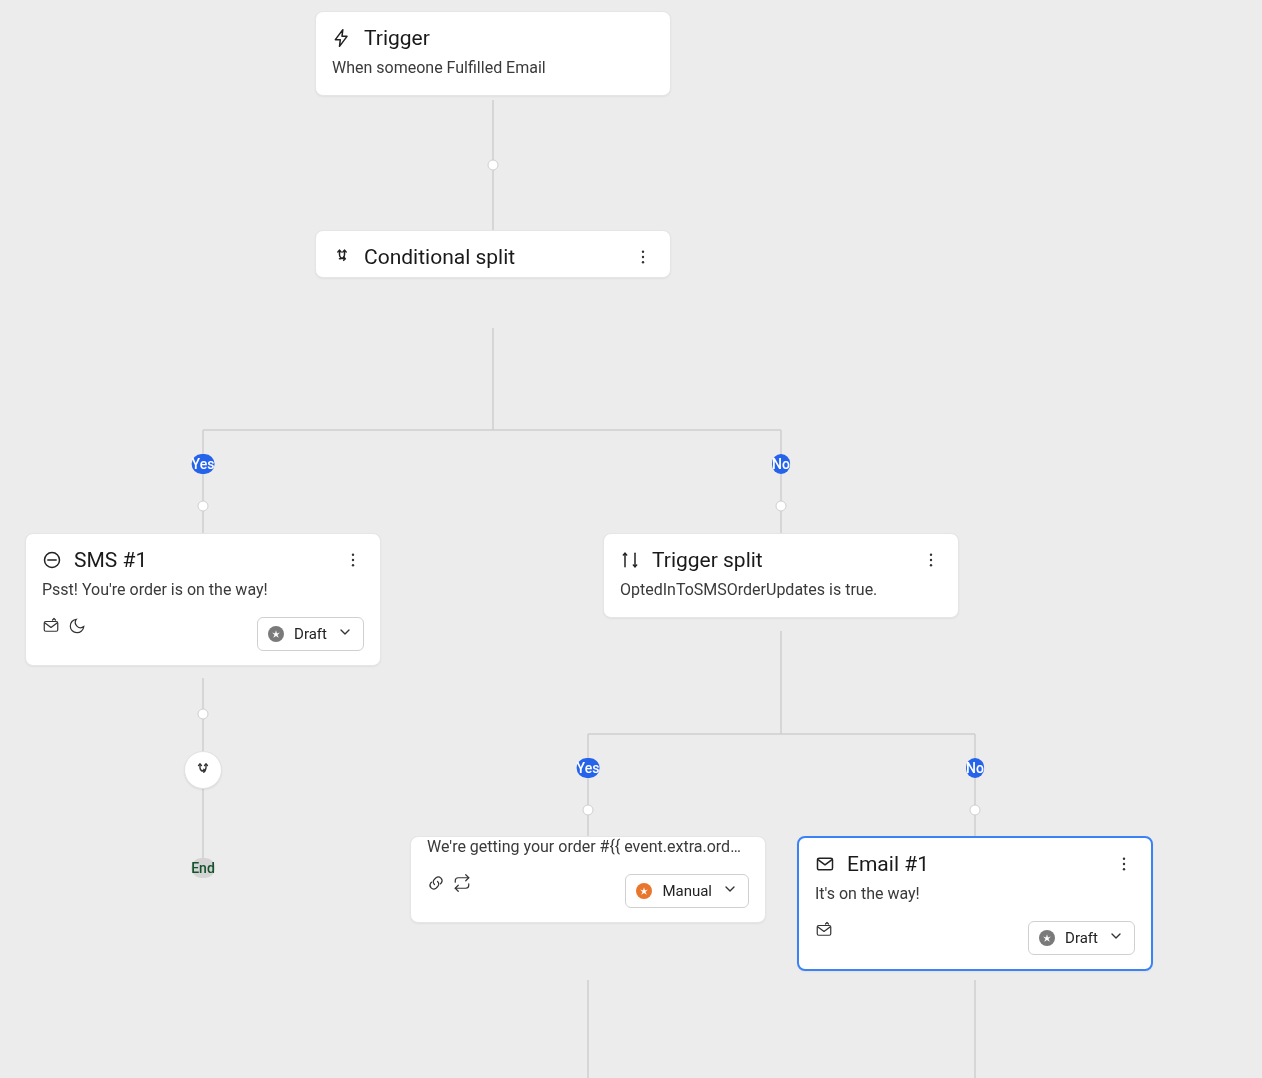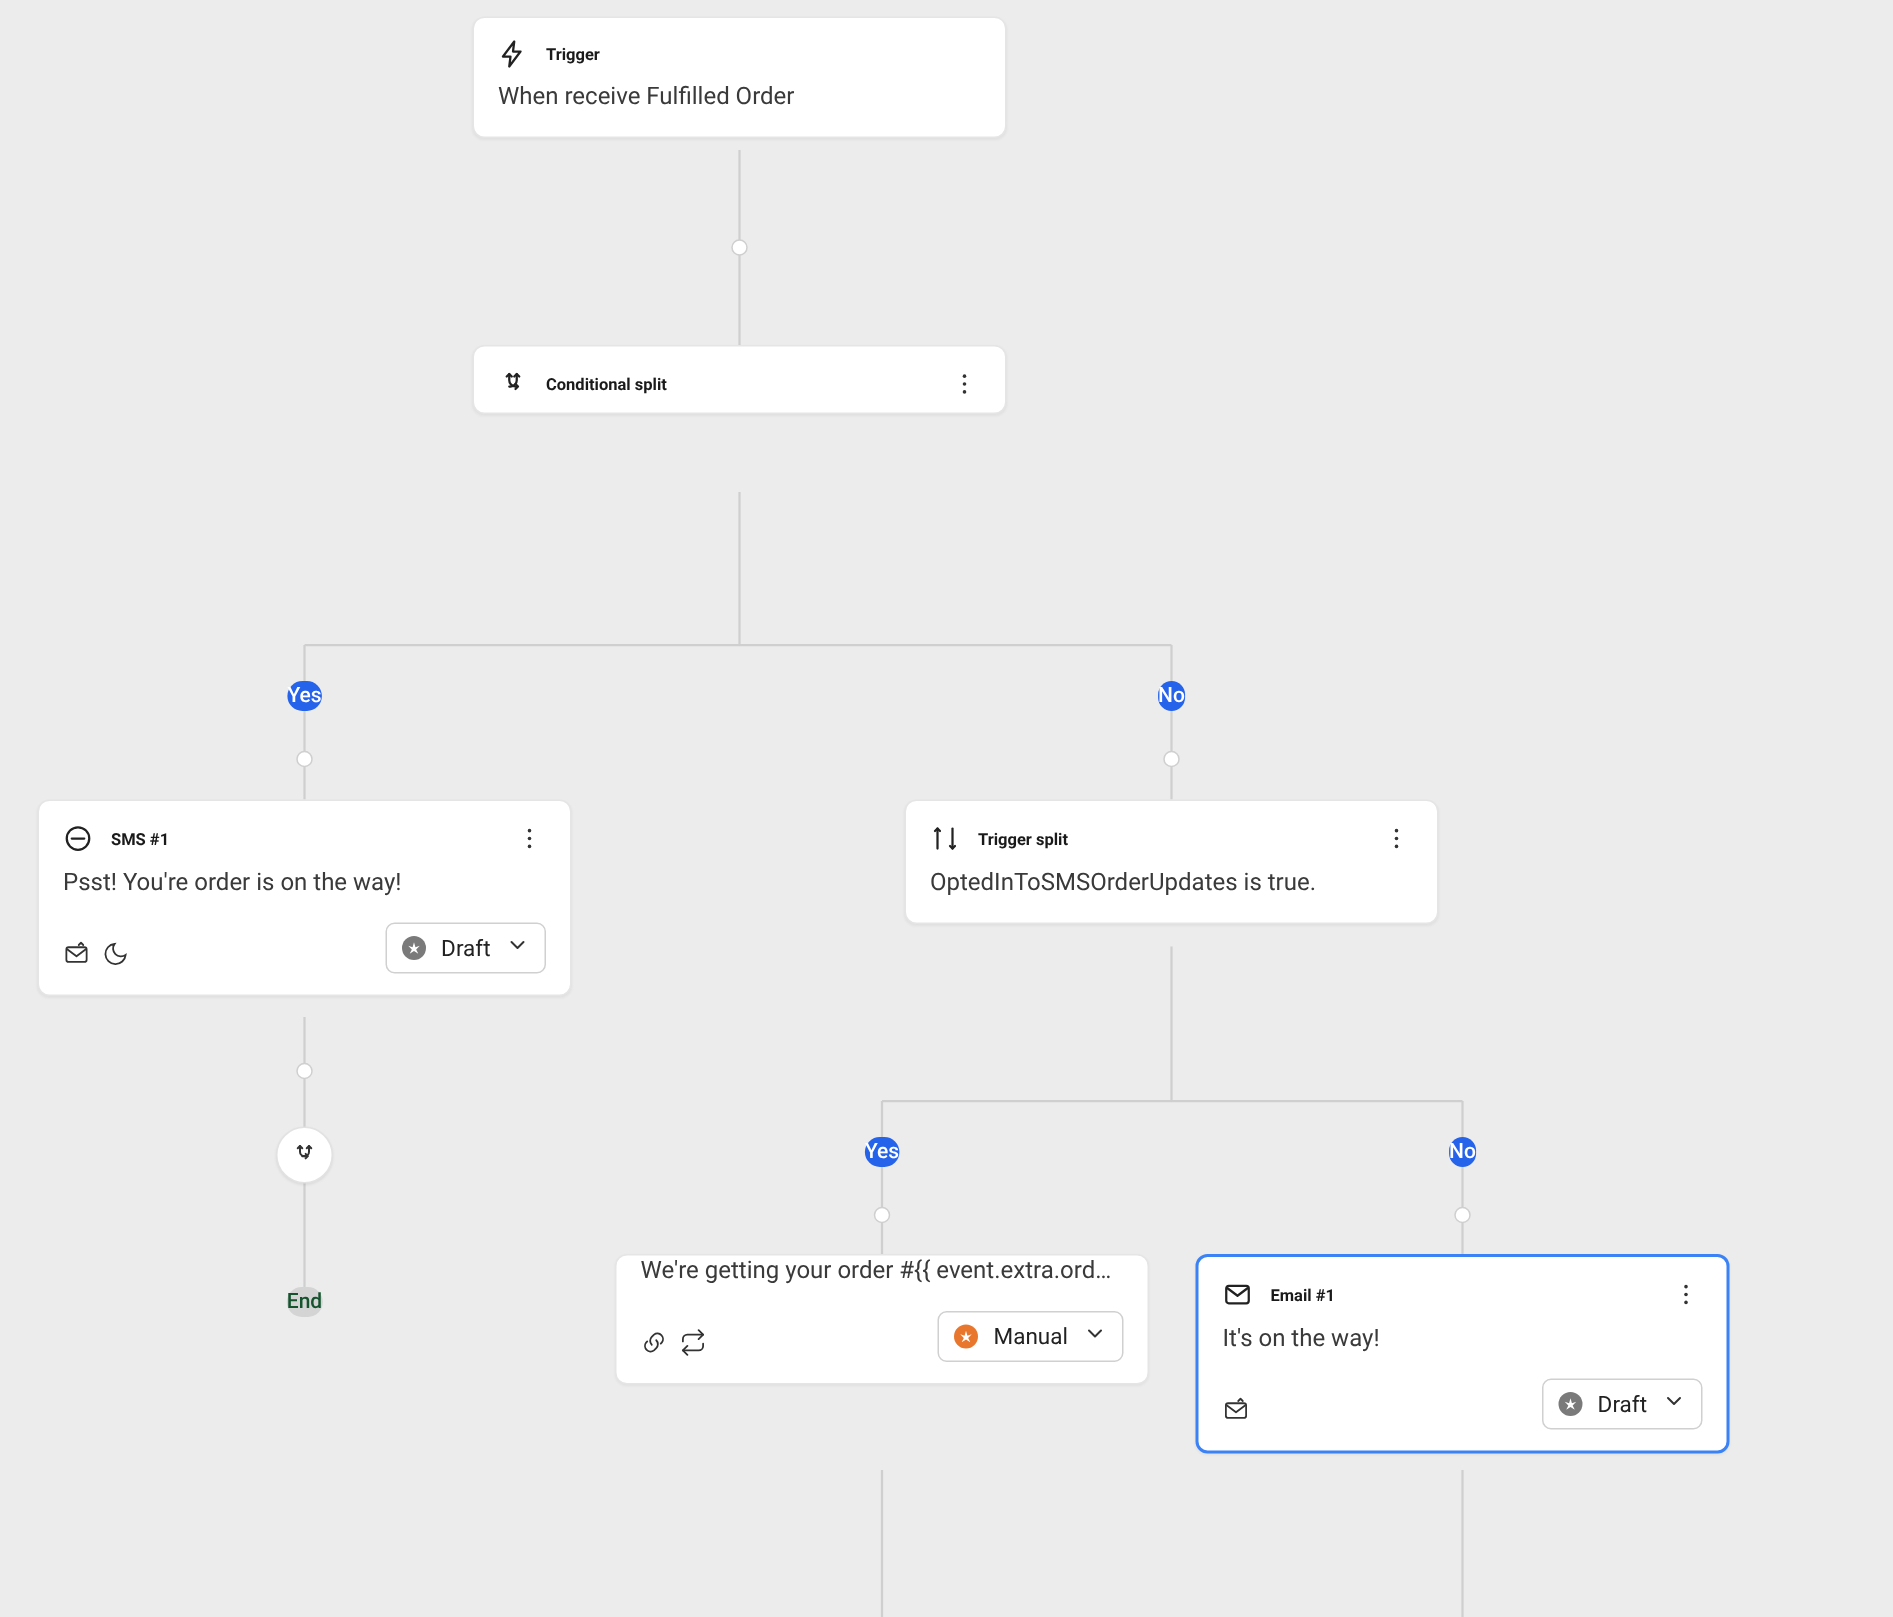--- a/index.html
+++ b/index.html
@@ -36,22 +36,22 @@
 .card.selected {
   border: 2px solid #3b82f6;
 }
 .card-head {
   display: flex;
   align-items: center;
   padding: 14px 16px 8px 16px;
   gap: 12px;
 }
 .card-title {
-  font-size: 11px;
-  font-weight: 700;
+  font-size: 21px;
+  font-weight: 400;
 }
 .card-desc {
   font-size: 16px;
   color: #3a3a3a;
   padding: 0 16px 16px 16px;
   line-height: 1.3;
   white-space: nowrap;
   overflow: hidden;
   text-overflow: ellipsis;
 }
@@ -61,21 +61,21 @@
   height: 22px;
   display: flex;
   align-items: center;
   justify-content: center;
   border-radius: 4px;
   cursor: pointer;
   color: #444;
 }
 .card-footer {
   display: flex;
-  align-items: flex-end;
+  align-items: flex-start;
   padding: 0 16px 14px 16px;
   gap: 10px;
 }
 .footer-icons {
   display: flex;
   align-items: center;
   gap: 8px;
 }
 .dropdown {
   margin-left: auto;
@@ -186,21 +186,21 @@
 
 <div class="card" style="left:315px; top:11px; width:356px;">
   <div class="card-head">
     <span class="ic">
       <svg viewBox="0 0 24 24" width="20" height="20" fill="none" stroke="#222" stroke-width="1.8" stroke-linejoin="round" stroke-linecap="round">
             <path d="M13 2 4 14h6l-1 8 9-12h-6l1-8z"></path>
           </svg>
     </span>
     <span class="card-title">Trigger</span>
   </div>
-  <div class="card-desc">When receive Fulfilled Order</div>
+  <div class="card-desc">When someone Fulfilled Email</div>
 </div>
 
 <div class="card" style="left:315px; top:230px; width:356px;">
   <div class="card-head">
     <span class="ic">
       <svg viewBox="0 0 24 24" width="20" height="20" fill="none" stroke="#222" stroke-width="1.8" stroke-linecap="round" stroke-linejoin="round">
         <path d="M9 4v5a5 5 0 0 0 5 5h1"></path>
             <path d="M15 4v5a5 5 0 0 1-5 5H9"></path>
         <path d="M7 6l2-2 2 2"></path>
             <path d="M13 6l2-2 2 2"></path>

